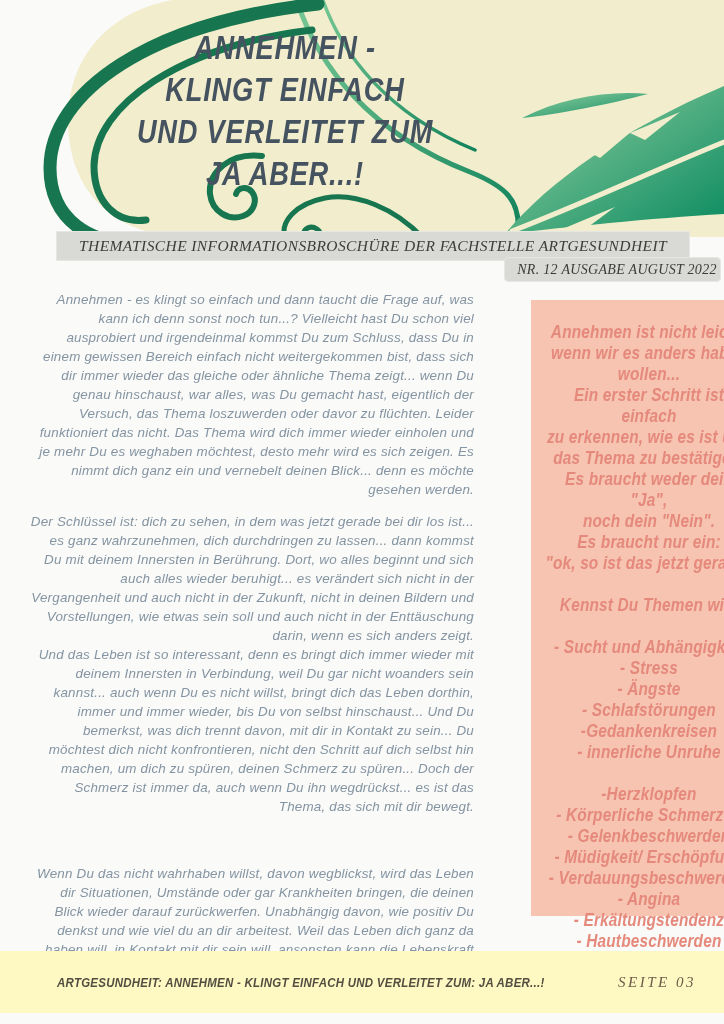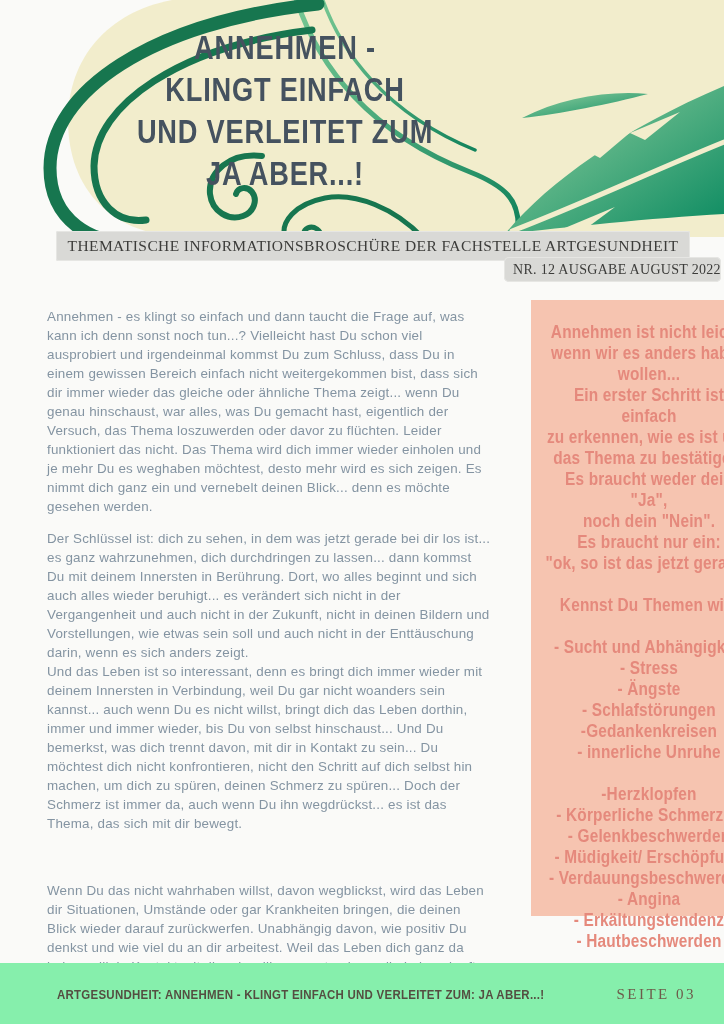--- a/index.html
+++ b/index.html
@@ -1,19 +1,20 @@
 <!DOCTYPE html>
 <html><head>
 <meta charset="utf-8">
 <style>
   html,body { margin:0; padding:0; background:#ffffff; }
   .page {
     position:relative; width:724px; height:1024px; margin:0 auto;
     background:#fafaf8; overflow:hidden;
     font-family:"Liberation Sans", sans-serif;
+    font-style:italic;
   }
   
   .header-art { position:absolute; top:0; left:0; width:724px; height:290px; }
   .page-title {
     position:absolute; left:65px; top:26px; width:440px; margin:0;
     font-size:34px; line-height:42px; font-weight:bold; letter-spacing:1px;
     color:#45525f; text-align:center; white-space:pre-line;
     transform:scaleX(.80); transform-origin:50% 0;
   }
   .bar-subtitle {
@@ -25,44 +26,43 @@
   }
   .bar-issue {
     position:absolute; right:3px; top:257px; width:208px; height:25px;
     background:#d9d9d6; border-radius:5px; box-shadow:0 0 0 1px #e6e6e3 inset;
     display:flex; align-items:center; justify-content:center;
     font-family:"Liberation Serif", serif; font-size:14px; letter-spacing:.3px;
     color:#3c3c3a; white-space:nowrap;padding-left:9px;
   }
   
   .article p {
-    position:absolute; left:30px; width:444px; margin:17px;
+    position:absolute; left:30px; width:444px; margin:0;
     font-size:13.4px; line-height:19px; letter-spacing:.2px;
-    color:#8494a2; text-align:left; white-space:pre-line;
+    color:#8494a2; text-align:right; white-space:pre-line;
   }
   .para-1 { top:290px; }
   .para-2 { top:512px; }
   .para-3 { top:864px; }
   
   .sidebar {
     position:absolute; left:483px; top:300px; width:236px; height:616px;
     background:#f6c4b0; color:#e5897c; text-align:center;margin-left:48px;
   }
   .sidebar-inner {
     padding-top:22px; font-weight:bold; font-size:17.5px; line-height:21px;
     letter-spacing:.2px; transform:scaleX(.88); transform-origin:50% 0;
   }
   .sidebar-inner .block { margin:0; white-space:pre-line; }
   .sidebar-heading { margin:21px 0 21px 0 !important; }
   .topics-2 { margin-top:21px !important; }
   
   .footer {
     position:absolute; left:0; top:951px; width:724px; height:62px;
-    background:#86efac;
-    margin-top:12px;
+    background:#fef9c3;
   }
   .footer-left {
     position:absolute; left:57px; top:50%;
     transform:translateY(-50%) scaleX(.85); transform-origin:left center;
     font-size:13.5px; font-weight:bold; letter-spacing:.3px; color:#544e41;
     white-space:nowrap;
   }
   .footer-right {
     position:absolute; right:28px; top:50%; transform:translateY(-50%);
     font-family:"Liberation Serif", serif; font-size:15px; letter-spacing:2.5px;

